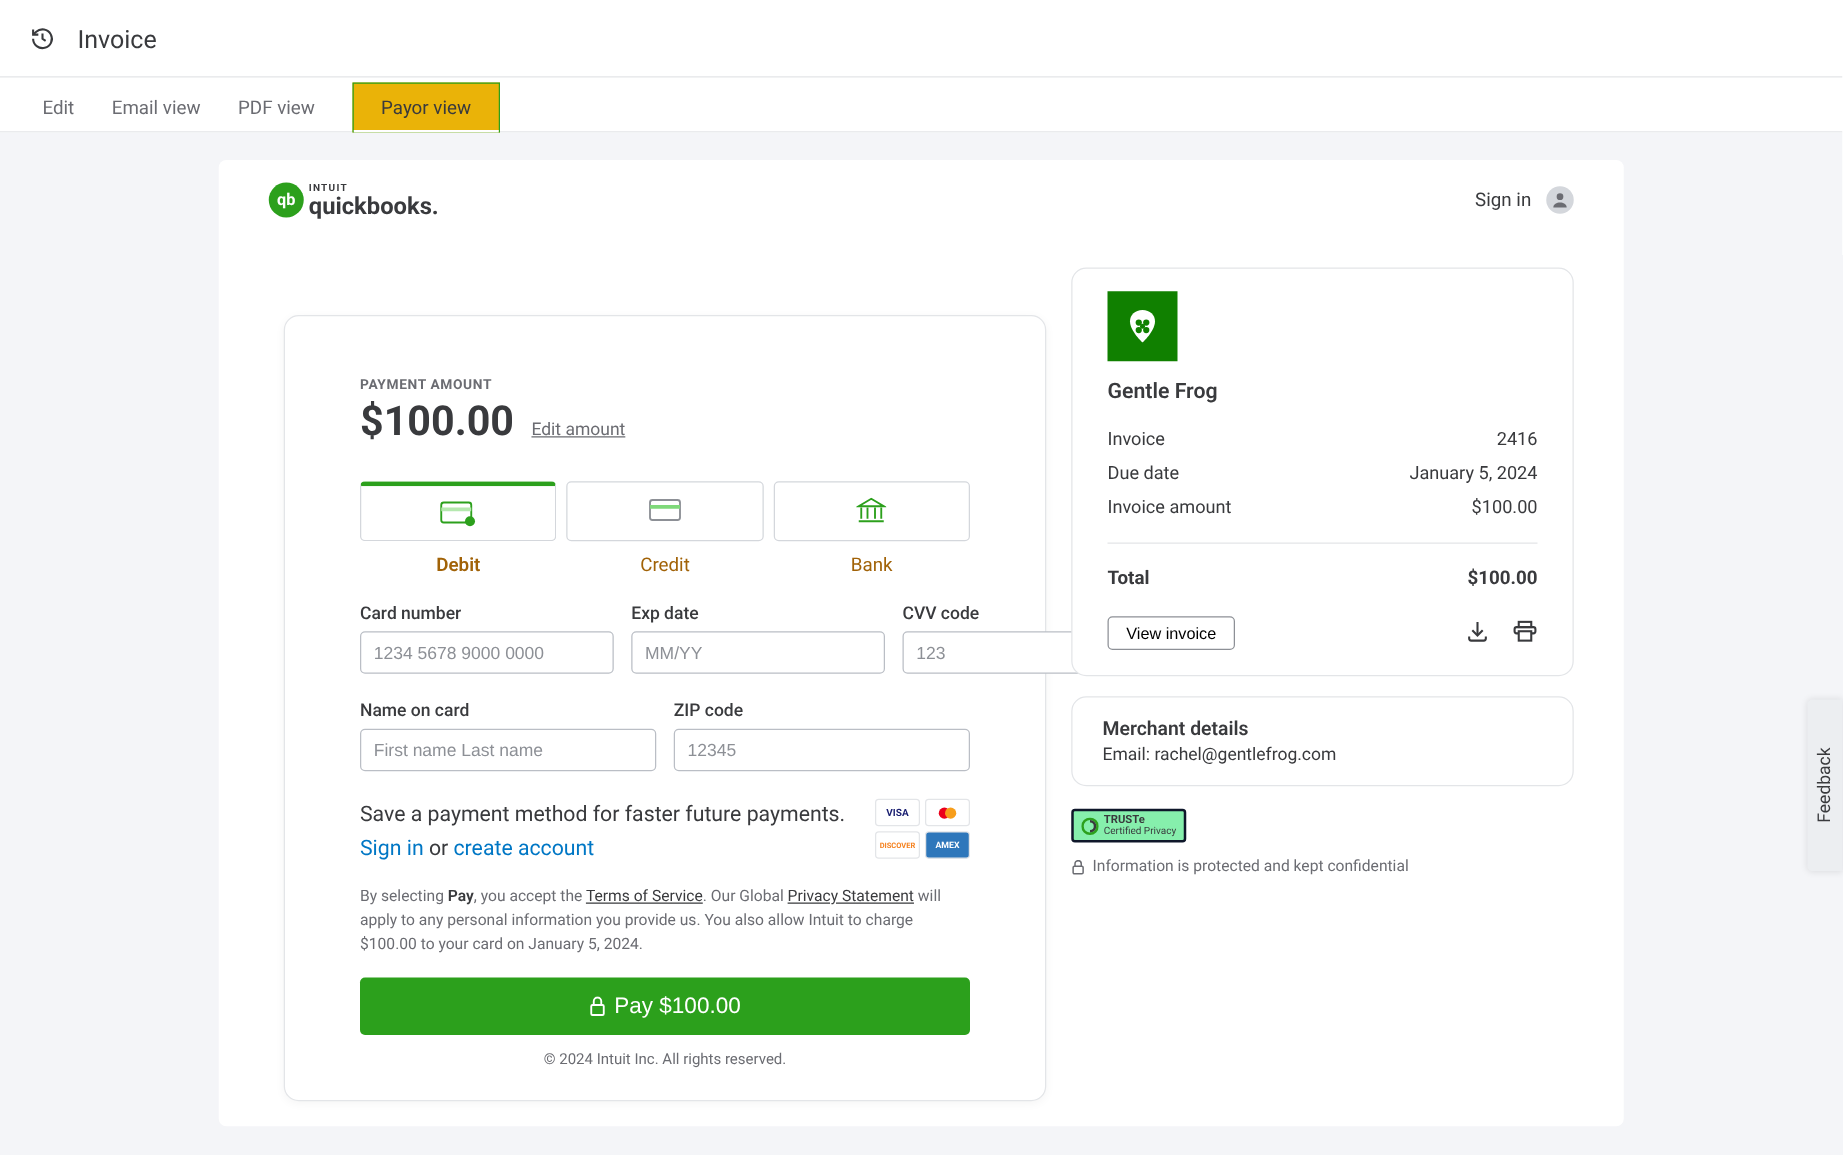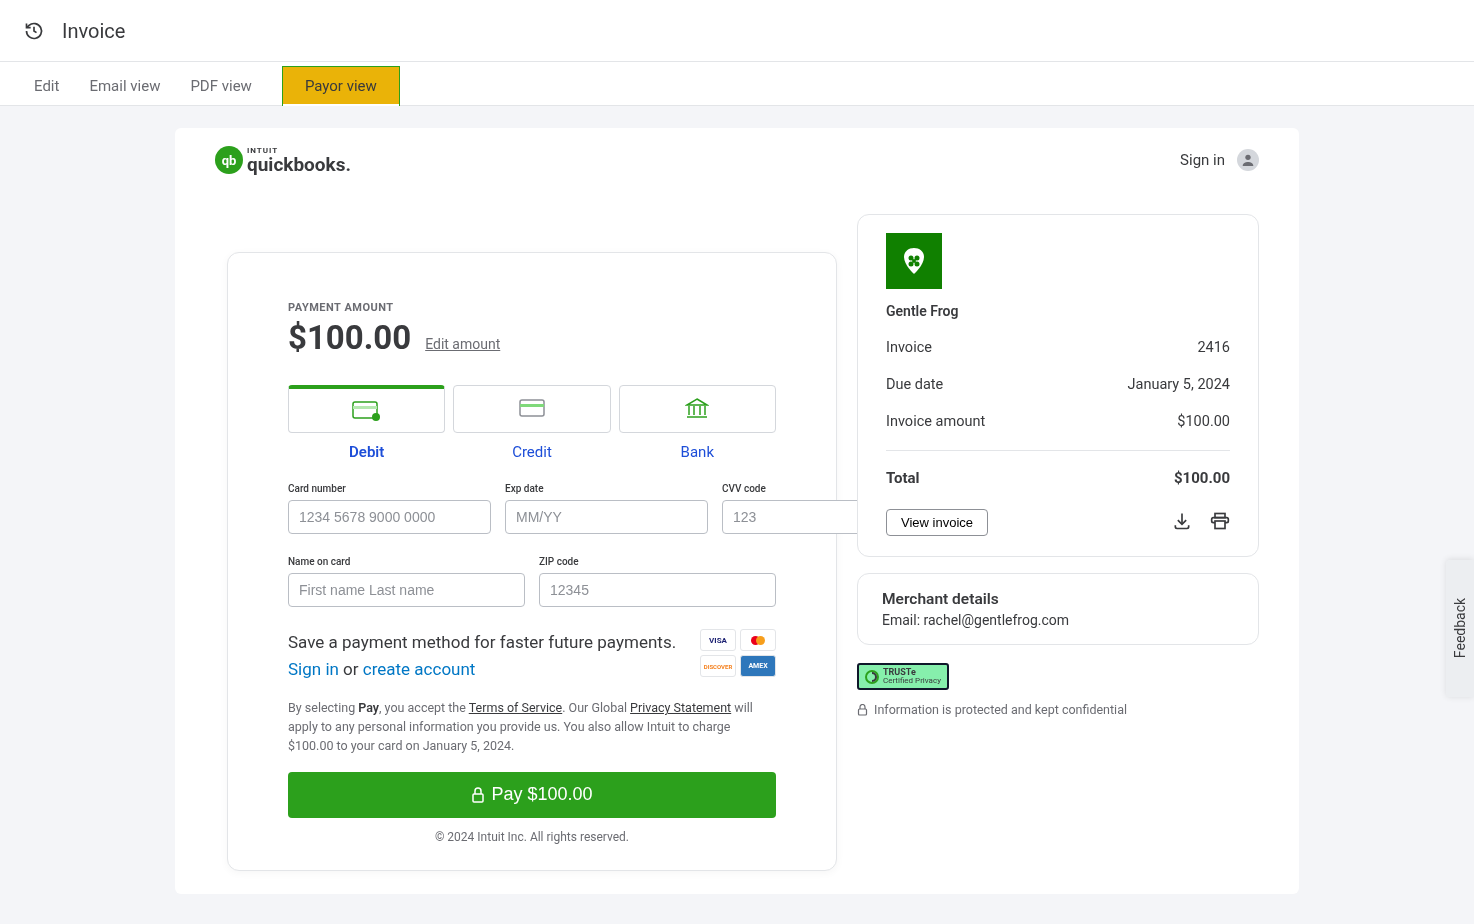--- a/index.html
+++ b/index.html
@@ -31,48 +31,48 @@
   .payment-card { width: 610px; background: #fff; border: 1px solid #e3e5e8; border-radius: 12px; padding: 48px 60px 26px; box-shadow: 0 2px 8px rgba(0,0,0,0.04); margin-top: 38px; }
   .pa-label { font-size: 11px; font-weight: 700; letter-spacing: 0.5px; color: #6b6c72; }
   .pa-amount-row { display: flex; align-items: baseline; gap: 14px; margin-top: 4px; }
   .pa-amount { font-size: 33px; font-weight: 700; }
   .edit-amount { font-size: 14px; color: #6b6c72; text-decoration: underline; cursor: pointer; }
 
   .method-row { display: flex; gap: 8px; margin-top: 28px; }
   .method { flex: 1; text-align: center; cursor: pointer; }
   .method-box { height: 48px; border: 1px solid #d4d7dc; border-radius: 4px; display: flex; align-items: center; justify-content: center; position: relative; }
   .method-active .method-box { border-top: 4px solid #2ca01c; }
-  .method-label { font-size: 15px; margin-top: 10px; color: #1d4ed8; }
+  .method-label { font-size: 15px; margin-top: 10px; color: #a16207; }
   .method-active .method-label { font-weight: 600; }
 
   .form-row { display: flex; gap: 14px; margin-top: 22px; }
   .field { display: flex; flex-direction: column; }
-  .field-label { font-size: 10px; font-weight: 500; margin-bottom: 6px; }
+  .field-label { font-size: 14px; font-weight: 500; margin-bottom: 6px; }
   .field input { height: 34px; border: 1px solid #babec5; border-radius: 4px; padding: 0 10px; font-size: 14px; }
   .field input::placeholder { color: #8d9096; }
 
   .save-row { margin-top: 22px; display: flex; justify-content: space-between; align-items: flex-start; gap: 12px; }
   .save-text { font-size: 17px; line-height: 1.6; }
   .save-text a { color: #0077c5; text-decoration: none; }
   .card-badges { display: flex; flex-wrap: wrap; gap: 4px; width: 120px; justify-content: flex-end; }
   .badge { width: 36px; height: 22px; border: 1px solid #e3e5e8; border-radius: 3px; display: flex; align-items: center; justify-content: center; font-size: 8px; font-weight: bold; }
 
   .legal { font-size: 12.5px; color: #6b6c72; line-height: 1.5; margin-top: 16px; }
   .legal a { color: #393a3d; text-decoration: underline; }
   .legal b { color: #393a3d; font-weight: 600; }
 
   .pay-btn { width: 100%; height: 46px; background: #2ca01c; color: #fff; border: none; border-radius: 4px; font-size: 18px; font-weight: 500; margin-top: 16px; cursor: pointer; display: flex; align-items: center; justify-content: center; gap: 6px; }
   .copyright { text-align: center; font-size: 12px; color: #6b6c72; margin-top: 12px; }
 
   .summary-col { flex: 1; }
   .summary-card { background: #fff; border: 1px solid #e3e5e8; border-radius: 12px; padding: 18px 28px 20px; }
   .merchant-logo { width: 56px; height: 56px; background: #108000; display: flex; align-items: center; justify-content: center; position: relative; }
-  .merchant-name { font-size: 14px; font-weight: 600; margin-top: 14px; }
+  .merchant-name { font-size: 17px; font-weight: 600; margin-top: 14px; }
   .detail-row { display: flex; justify-content: space-between; font-size: 14.5px; margin-top: 20px; }
-  .detail-row + .detail-row { margin-top: 20px; }
+  .detail-row + .detail-row { margin-top: 10px; }
   .total-row { display: flex; justify-content: space-between; font-weight: 700; font-size: 15px; margin-top: 20px; padding-top: 18px; border-top: 1px solid #e3e5e8; }
   .actions-row { display: flex; align-items: center; justify-content: space-between; margin-top: 22px; }
   .view-invoice-btn { border: 1px solid #8d9096; background: #fff; border-radius: 4px; padding: 5px 14px; font-size: 13px; cursor: pointer; }
   .icon-btns { display: flex; gap: 18px; }
   .icon-btn { cursor: pointer; }
 
   .merchant-details { background: #fff; border: 1px solid #e3e5e8; border-radius: 12px; padding: 16px 24px; margin-top: 16px; }
   .md-title { font-size: 15.5px; font-weight: 600; }
   .md-email { font-size: 14px; margin-top: 4px; }
 

